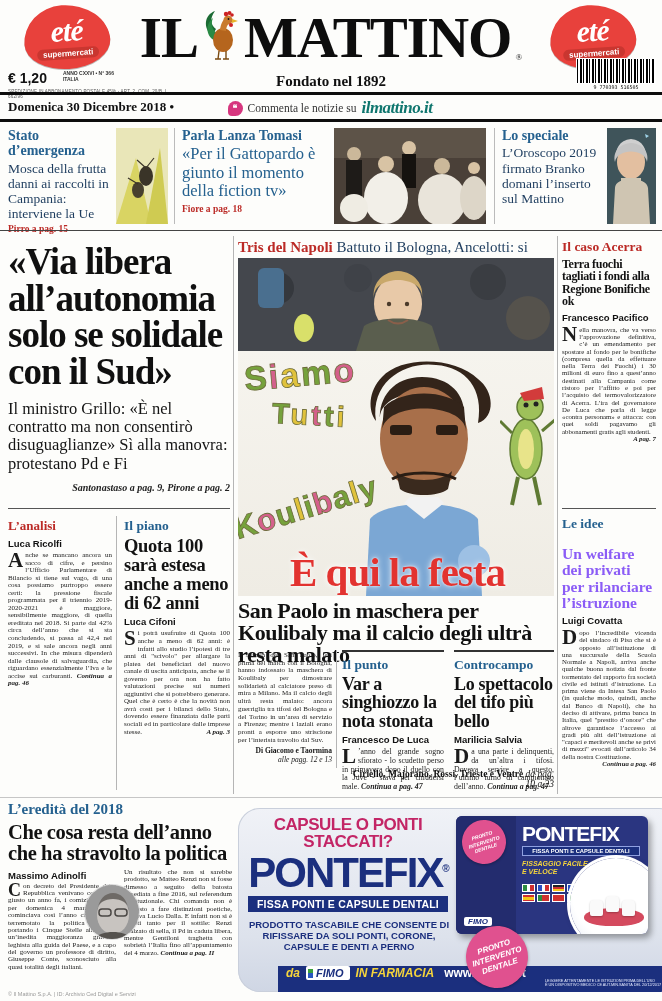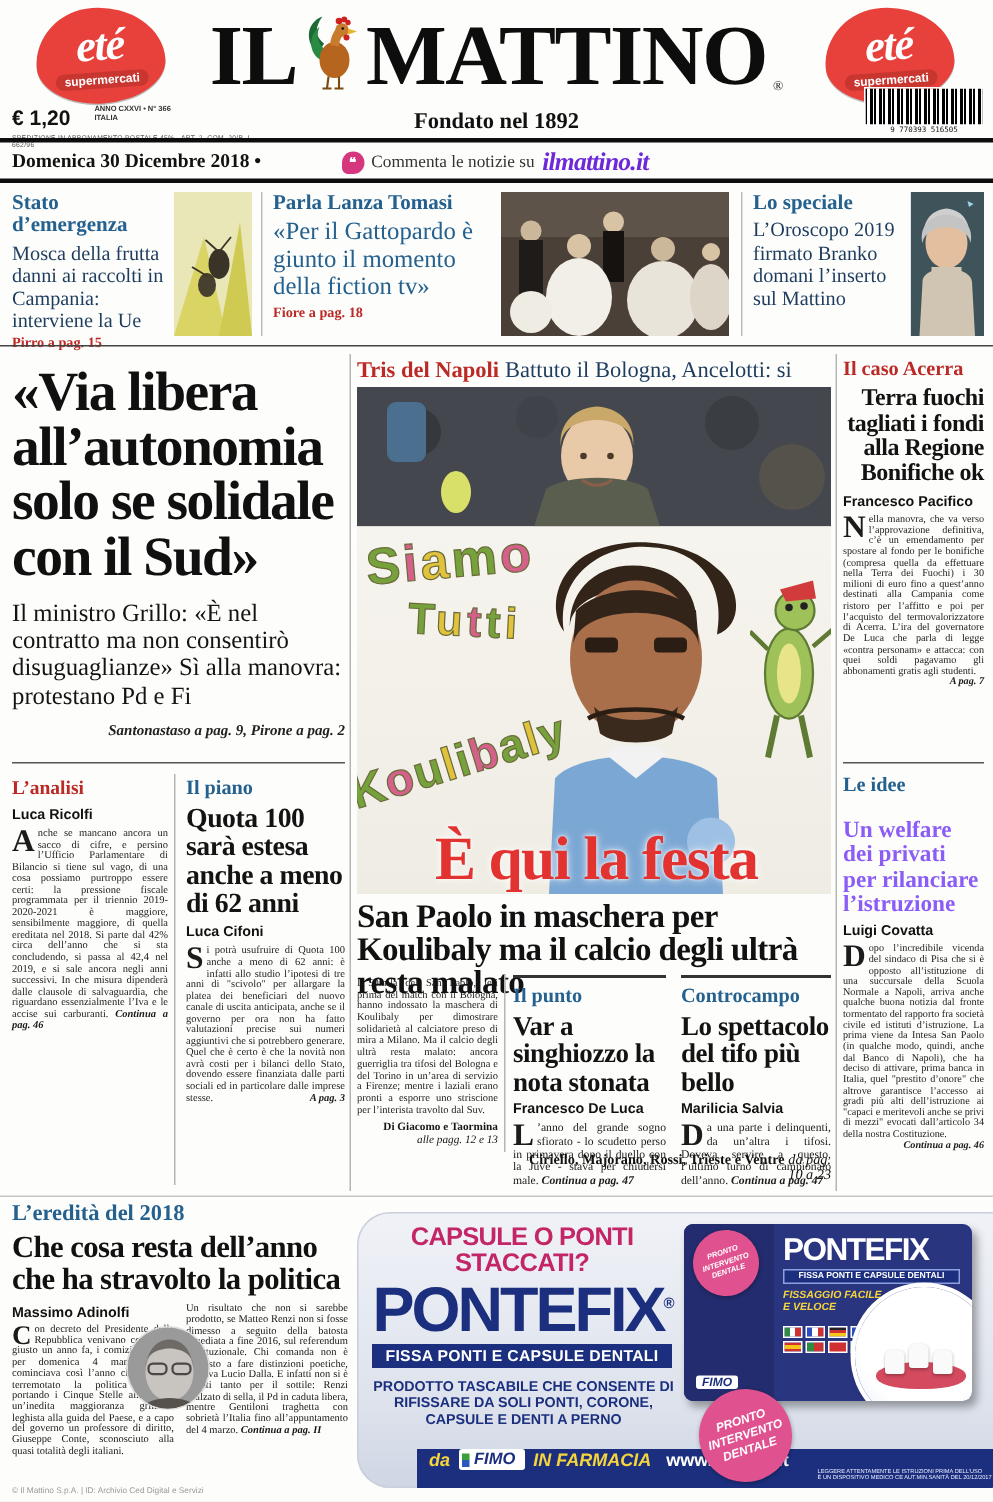--- a/index.html
+++ b/index.html
@@ -34,21 +34,21 @@
   .barcode { height:26px; background:repeating-linear-gradient(90deg,#000 0 1px,#fff 1px 3px,#000 3px 5px,#fff 5px 6px); border:1px solid #fff; }
   .barcode-digits { font-size:5px; font-family:"DejaVu Sans Mono",monospace; text-align:center; color:#111; }
 
   .rule-a { position:absolute; left:0; top:92px; width:662px; height:3px; background:#0d0d0d; }
   .daterow { position:absolute; left:0; top:96px; width:662px; height:22px; }
   .dateline { position:absolute; left:8px; top:3px; font-size:13px; font-weight:bold; color:#111; }
   .commentline { position:absolute; left:180px; top:2px; width:300px; display:flex; align-items:center; gap:5px; justify-content:center; }
   .bubble { width:15px; height:15px; border-radius:50% 50% 50% 4px; background:#d6367e; color:#fff;
             font-size:9px; line-height:15px; text-align:center; font-weight:bold; }
   .comment-txt { font-size:11.5px; color:#333; }
-  .site-script { font-size:17px; font-weight:bold; font-style:italic; color:#6d28d9; letter-spacing:-.5px; }
+  .site-script { font-size:17px; font-weight:bold; font-style:italic; color:#0f766e; letter-spacing:-.5px; }
   .rule-b { position:absolute; left:0; top:119px; width:662px; height:3px; background:#0d0d0d; }
 
   
   .teaser-kicker { font-size:14px; font-weight:bold; color:#25618f; line-height:1.1; }
   .teaser-text { font-size:13.5px; color:#1d3c5e; line-height:1.12; margin-top:2px; }
   .teaser-text.big { font-size:16.5px; color:#25618f; }
   .teaser-ref { font-size:9.5px; font-weight:bold; color:#bb2a26; margin-top:3px; }
   .t1-text { position:absolute; left:8px;  top:128px; width:106px; }
   .t1-img  { position:absolute; left:116px; top:128px; width:52px; height:96px; overflow:hidden; }
   .t2-text { position:absolute; left:182px; top:128px; width:148px; }
@@ -112,21 +112,21 @@
   .subrule { height:2px; background:#333; margin-bottom:3px; }
   .colB h3, .colC h3 { font-size:18px; line-height:1.02; font-weight:bold; color:#131313; margin-top:2px; letter-spacing:-.3px; }
   .colBC-body { font-size:7.8px; line-height:1.12; }
   .center-refs { position:absolute; left:342px; top:769px; width:212px; font-size:9.5px; font-weight:bold;
                  text-align:right; color:#111; }
   .center-refs .pg { font-style:italic; font-weight:normal; }
   .colA-div { position:absolute; left:336px; top:650px; width:1px; height:118px; background:#b5b5b5; }
 
   
   .acerra { position:absolute; left:562px; top:237px; width:94px; }
-  .acerra h2 { font-size:16px; line-height:1.04; font-weight:bold; color:#131313; margin-top:3px; letter-spacing:-.3px;text-align:right; }
+  .acerra h2 { font-size:12px; line-height:1.04; font-weight:bold; color:#131313; margin-top:3px; letter-spacing:-.3px; }
   .rcol-body { font-size:6.8px; line-height:1.07; }
   .rcol-hr { position:absolute; left:562px; top:508px; width:94px; height:1px; background:#555; }
   .idee { position:absolute; left:562px; top:514px; width:94px; }
   .idee h2 { font-size:15.5px; line-height:1.05; font-weight:bold; color:#8b5cf6; margin-top:14px; }
 
   
   .eredita { position:absolute; left:8px; top:800px; width:224px; }
   .eredita h2 { font-size:20.5px; line-height:1.02; font-weight:bold; letter-spacing:-.4px; color:#111; margin-top:4px; }
   .ere-cols { display:flex; gap:8px; margin-top:5px; }
   .ere-col { width:108px; font-size:7px; line-height:1.05; text-align:justify; }

